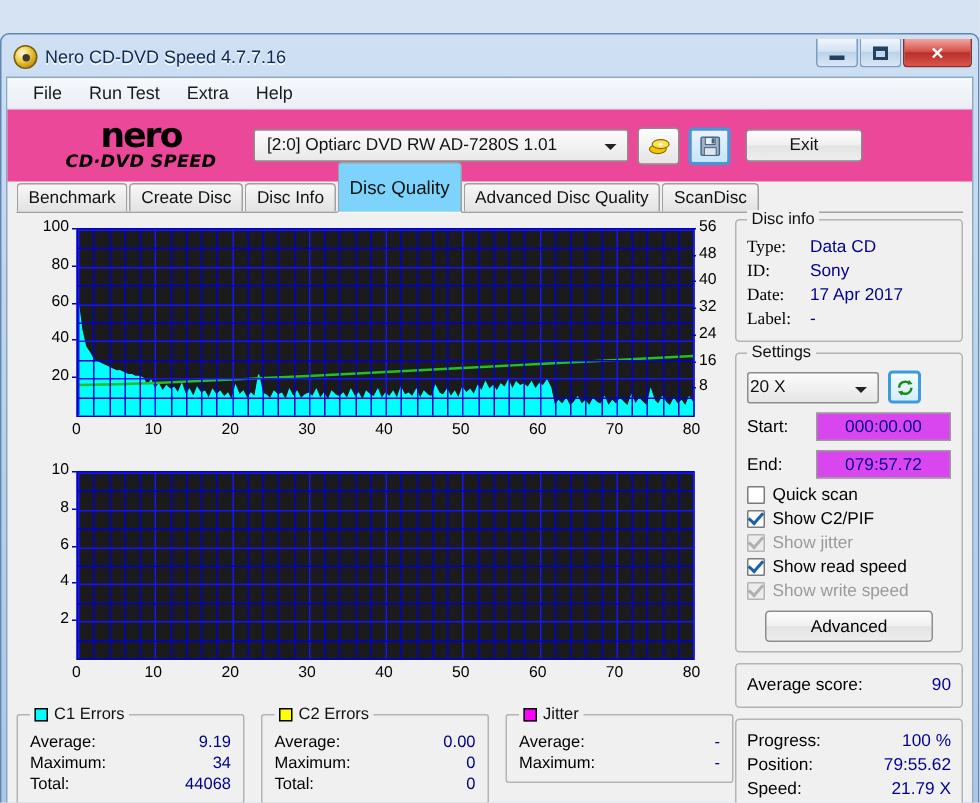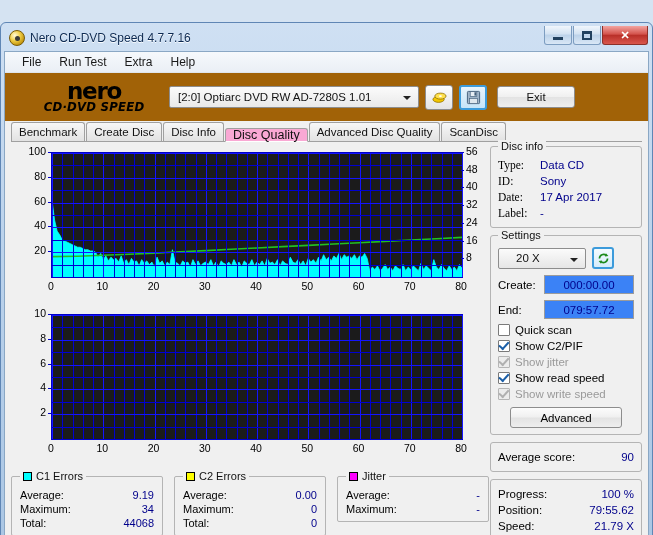--- a/index.html
+++ b/index.html
@@ -84,21 +84,21 @@
   }
   .menubar .mi {
     padding: 2px 9px; font-size: 12px; color: #1a1a1a; cursor: default;
   }
 
   
   .toolbar {
     height: 48px;
     display: flex; align-items: center;
     padding: 0 8px;
-    background: #a16207;
+    background: #ec4899;
     position: relative;
   }
   .logo { width: 152px; padding-left: 10px; user-select:none; }
   .logo .nero {
     font-family: "DejaVu Sans", sans-serif;
     font-weight: bold; font-size: 23px; letter-spacing: -1.3px;
     color: #000; line-height: 20px; text-align:center;
   }
   .logo .sub {
     font-family: "DejaVu Sans", sans-serif;
@@ -158,22 +158,22 @@
     padding: 0 7px;
     margin-right: 1px;
     font-size: 11.5px; color:#111;
     background: linear-gradient(180deg,#f7f7f7,#e2e2e2);
     border: 1px solid #a0a0a0;
     border-bottom: none;
     border-radius: 3px 3px 0 0;
     display:flex; align-items:center;
   }
   .tab.selected {
-    height: 14px;
-    background: #f9a8d4;
+    height: 34px;
+    background: #7dd3fc;
     font-size: 12.5px;
     margin-bottom: -1px;
     z-index: 3;
     border-bottom: 1px solid #fff;
   }
 
   
   .body {
     position: absolute;
     left: 6px; right: 6px;
@@ -241,38 +241,38 @@
   .sbox > .gtitle { top:-7px; left:7px; }
   .inforow { display:flex; font-size:11.5px; line-height:16px; }
   .inforow .k { width: 42px; color:#000;font-family:Liberation Serif, serif; }
   .inforow .v { color:#00008b; }
 
   .speed-combo {
     width: 88px; height: 21px;
     background: linear-gradient(180deg,#fbfbfb,#e6e6e6);
     border: 1px solid #8d8d8d; border-radius: 2px;
     font-size: 11.5px; color:#111;
-    display:flex; align-items:center; padding-left:17px;
+    display:flex; align-items:center; padding-left:1px;
     position: relative;
   }
   .speed-combo .arrow {
     position:absolute; right:7px; top:9px;
     width:0;height:0;border-left:4px solid transparent;border-right:4px solid transparent;border-top:4px solid #222;
   }
   .refresh-btn {
     width: 22px; height: 22px; margin-left: 6px;
     border: 2px solid #3c9bdb; border-radius:3px;
     background: linear-gradient(180deg,#f4fbff,#d5ecfb);
     display:flex;align-items:center;justify-content:center;
   }
   .field-row { display:flex; align-items:center; margin-top:6px; }
   .field-row .lbl { width: 46px; font-size:11.5px; color:#000; }
   .textbox {
     flex:1; height: 19px;
-    background:#3b82f6; border:1px solid #9b9b9b;
+    background:#d946ef; border:1px solid #9b9b9b;
     font-size: 11.5px; color:#00008b;
     display:flex; align-items:center; justify-content:center;
   }
   .cbrow { display:flex; align-items:center; gap:5px; margin-top:4px; font-size:11.5px; }
   .cbox {
     width:12px; height:12px; border:1px solid #7a7a7a; background:#fff;
     display:flex;align-items:center;justify-content:center; flex:none;
     border-radius:1px;
   }
   .cbox.checked::after {
@@ -636,21 +636,21 @@
               <svg width="13" height="13" viewBox="0 0 16 16">
                 <path d="M3 8a5 5 0 0 1 8.5-3.5" fill="none" stroke="#1c8a1c" stroke-width="2"></path>
                 <path d="M13 8a5 5 0 0 1-8.5 3.5" fill="none" stroke="#1c8a1c" stroke-width="2"></path>
                 <polygon points="11,1.5 14,5 10,5.5" fill="#1c8a1c"></polygon>
                 <polygon points="5,14.5 2,11 6,10.5" fill="#1c8a1c"></polygon>
               </svg>
             </div>
           </div>
 
           <div class="field-row">
-            <span class="lbl">Create:</span>
+            <span class="lbl">Start:</span>
             <span class="textbox">000:00.00</span>
           </div>
           <div class="field-row">
             <span class="lbl">End:</span>
             <span class="textbox">079:57.72</span>
           </div>
 
           <div style="margin-top:5px;">
             <div class="cbrow">
                 <span class="cbox"></span>

